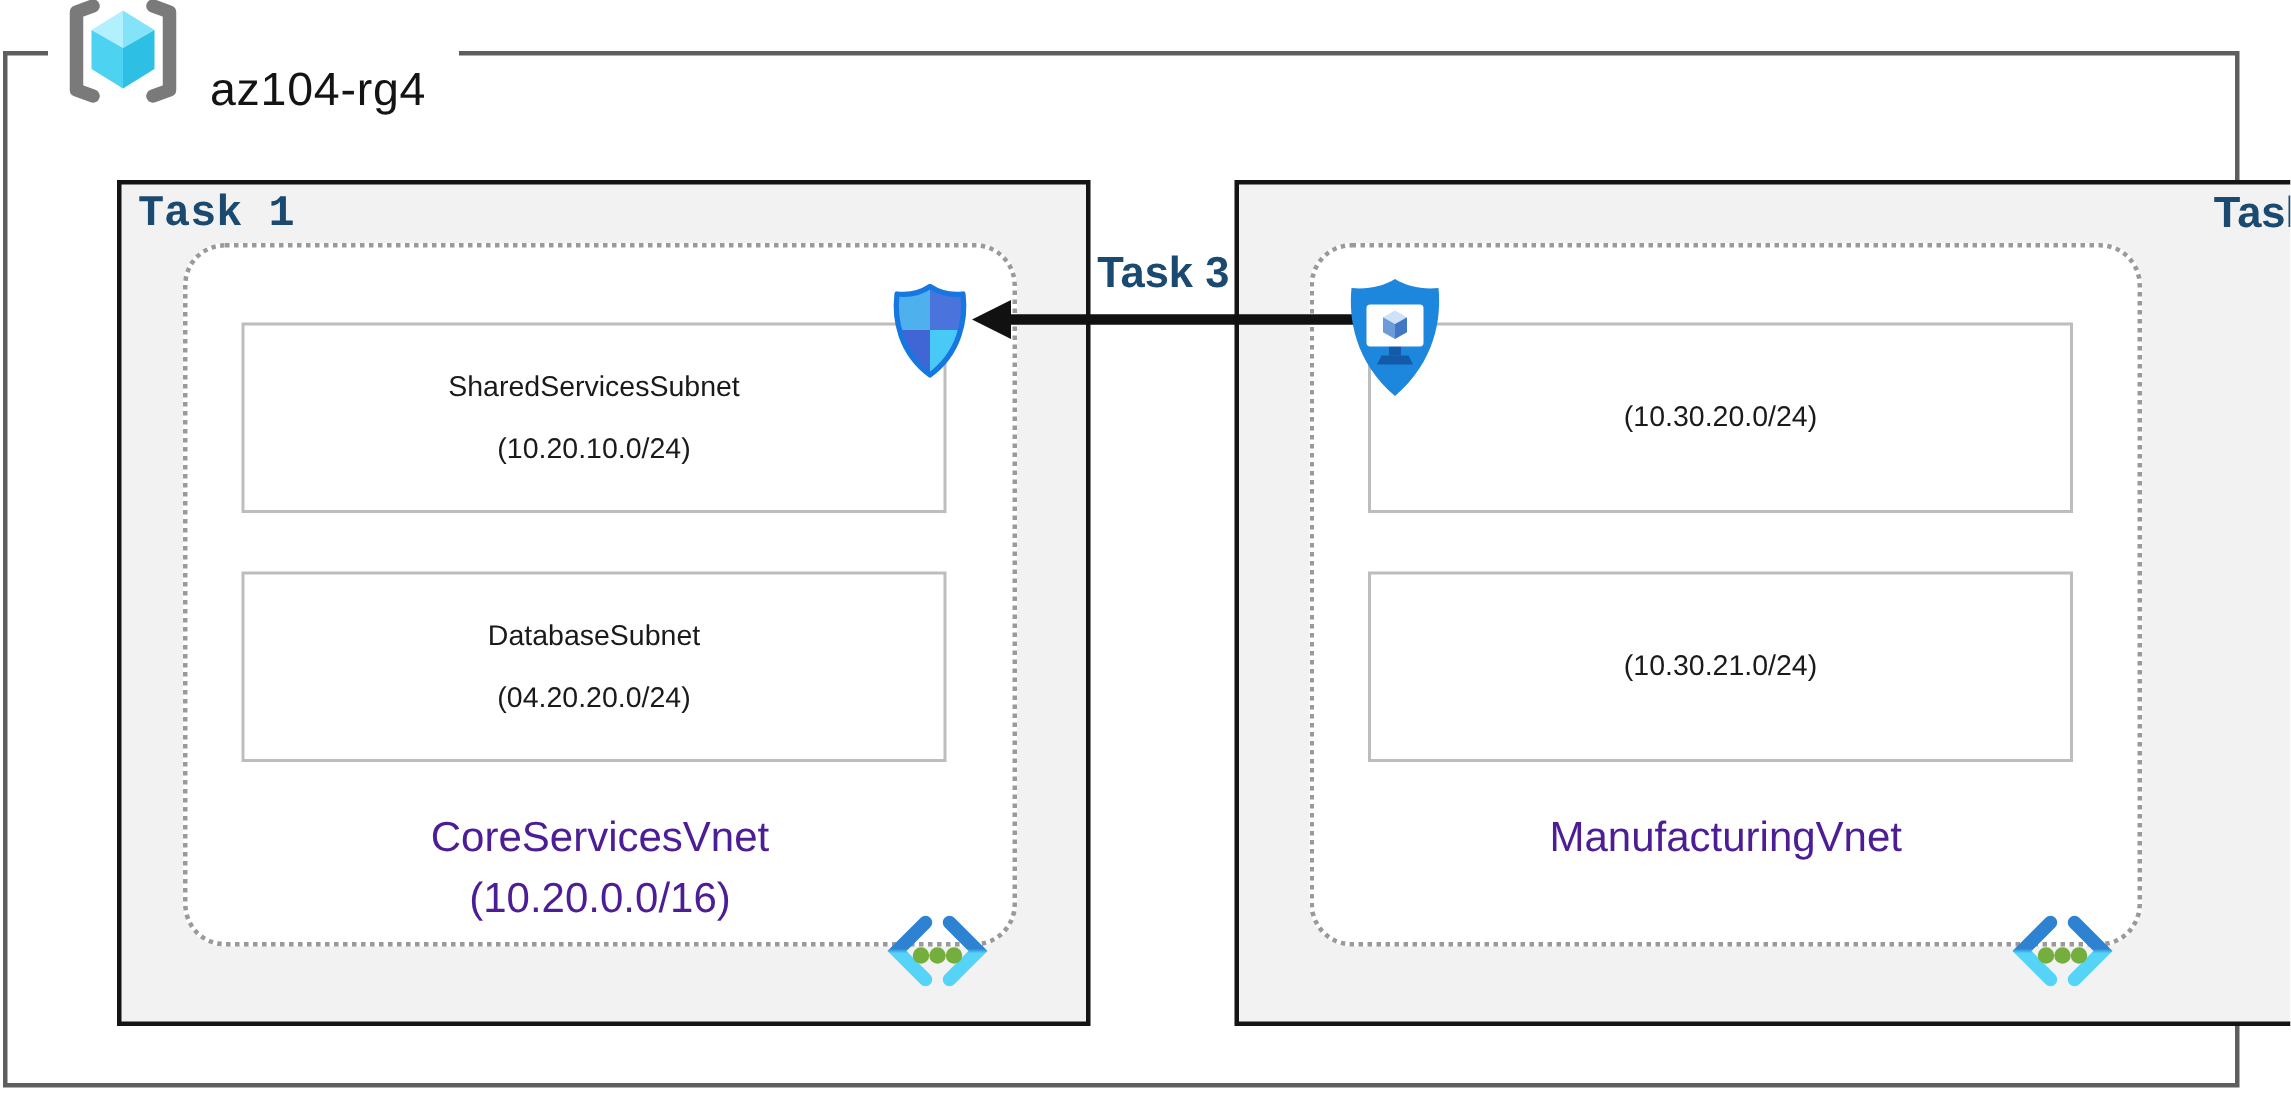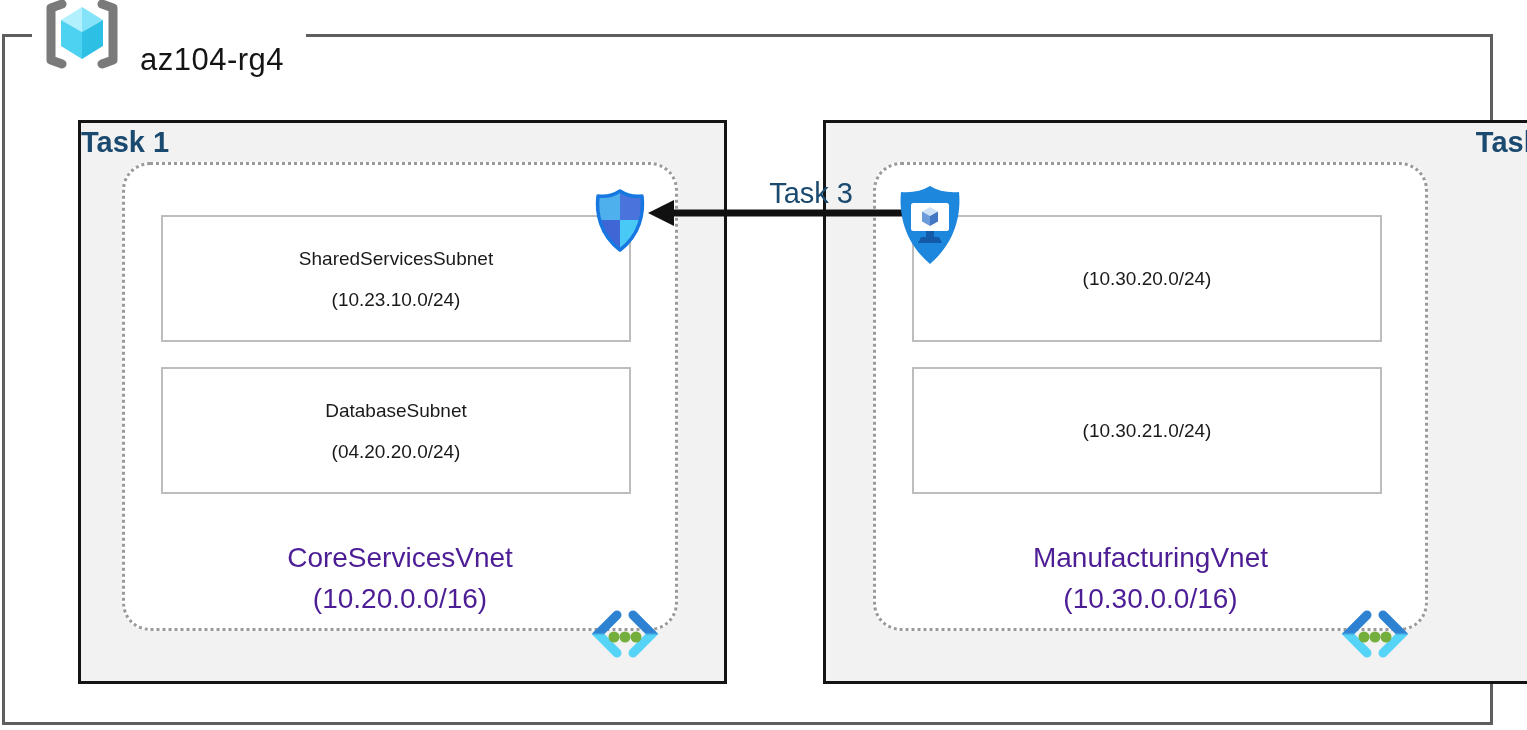--- a/index.html
+++ b/index.html
@@ -23,59 +23,59 @@
   
   .task-box {
     position:absolute; top:120px; height:564px; background:#f2f2f2;
     border:3px solid #141414;
   }
   #task1 { left:78px;  width:649px; }
   #task2 { left:823px; width:762px; }
   .task-label {
     position:absolute; top:3px; font-size:29px; font-weight:bold; color:#1b4a70;
   }
-  #task1 .task-label { left:0; }
+  #task1 .task-label { left:11px;font-family:Liberation Mono, monospace; }
   #task2 .task-label { right:18px; }
 
   
   .vnet-box {
     position:absolute; top:39px; background:#ffffff;
     border:3px dotted #9a9a9a; border-radius:28px;
   }
   #task1 .vnet-box { left:41px; width:556px; height:469px; }
   #task2 .vnet-box { left:47px; width:555px; height:469px; }
 
   
   .subnet {
     position:absolute; left:36px; width:470px; height:127px;
     background:#ffffff; border:2px solid #bdbdbd;
     display:flex; flex-direction:column; justify-content:center; align-items:center;
     font-size:19px; color:#1a1a1a; line-height:41px; text-align:center;
   }
   .subnet.first  { top:50px; }
-  .subnet.second { top:202px;text-align:center; }
+  .subnet.second { top:216px;text-align:center; }
 
   
   .vnet-caption {
     position:absolute; left:0; right:0; top:372px; text-align:center;
     font-size:28px; color:#4c1d95; line-height:41px;
   }
 
   
   .vnet-icon { position:absolute; right:16px; bottom:-30px; z-index:5; line-height:0; }
 
   
   .defender-icon { position:absolute; left:594px; top:188px; z-index:8; line-height:0; }
   .bastion-icon  { position:absolute; left:897px; top:184px; z-index:8; line-height:0; }
 
   
   .arrow { position:absolute; left:645px; top:195px; z-index:6; line-height:0; }
   .task3-label {
-    position:absolute; left:698px; top:166px; width:155px; text-align:right;
-    font-size:29px; font-weight:normal; color:#1b4a70; z-index:7;margin-top:11px;
+    position:absolute; left:698px; top:166px; width:155px; text-align:center;
+    font-size:29px; font-weight:bold; color:#1b4a70; z-index:7;
   }
 </style>
 </head>
 <body>
 
 <div class="canvas">
 
   <div class="rg-boundary"></div>
 
   <div class="rg-label">
@@ -90,21 +90,21 @@
       </svg>
     </span>
     <span class="rg-name">az104-rg4</span>
   </div>
 
   <div class="task-box" id="task1">
     <div class="task-label">Task 1</div>
     <div class="vnet-box">
       <div class="subnet first">
         <div>SharedServicesSubnet</div>
-        <div>(10.23.10.0/24)</div>
+        <div>(10.20.10.0/24)</div>
       </div>
       <div class="subnet second">
         <div>DatabaseSubnet</div>
         <div>(04.20.20.0/24)</div>
       </div>
       <div class="vnet-caption">
         <div>CoreServicesVnet</div>
         <div>(10.20.0.0/16)</div>
       </div>
       <span class="vnet-icon">
@@ -129,21 +129,20 @@
     <div class="task-label">Task 2</div>
     <div class="vnet-box">
       <div class="subnet first">
         <div>(10.30.20.0/24)</div>
       </div>
       <div class="subnet second">
         <div>(10.30.21.0/24)</div>
       </div>
       <div class="vnet-caption">
         <div>ManufacturingVnet</div>
-        <div>(10.30.0.0/16)</div>
       </div>
       <span class="vnet-icon">
         <svg width="68" height="48" viewBox="0 0 68 48">
           <defs>
             <linearGradient id="vg2" x1="0" y1="0" x2="0" y2="1">
               <stop offset="0.46" stop-color="#2e82d2"></stop>
               <stop offset="0.54" stop-color="#55d4f7"></stop>
             </linearGradient>
           </defs>
           <polyline points="26,5 7,24 26,43" fill="none" stroke="url(#vg2)" stroke-width="9" stroke-linecap="round"></polyline>

